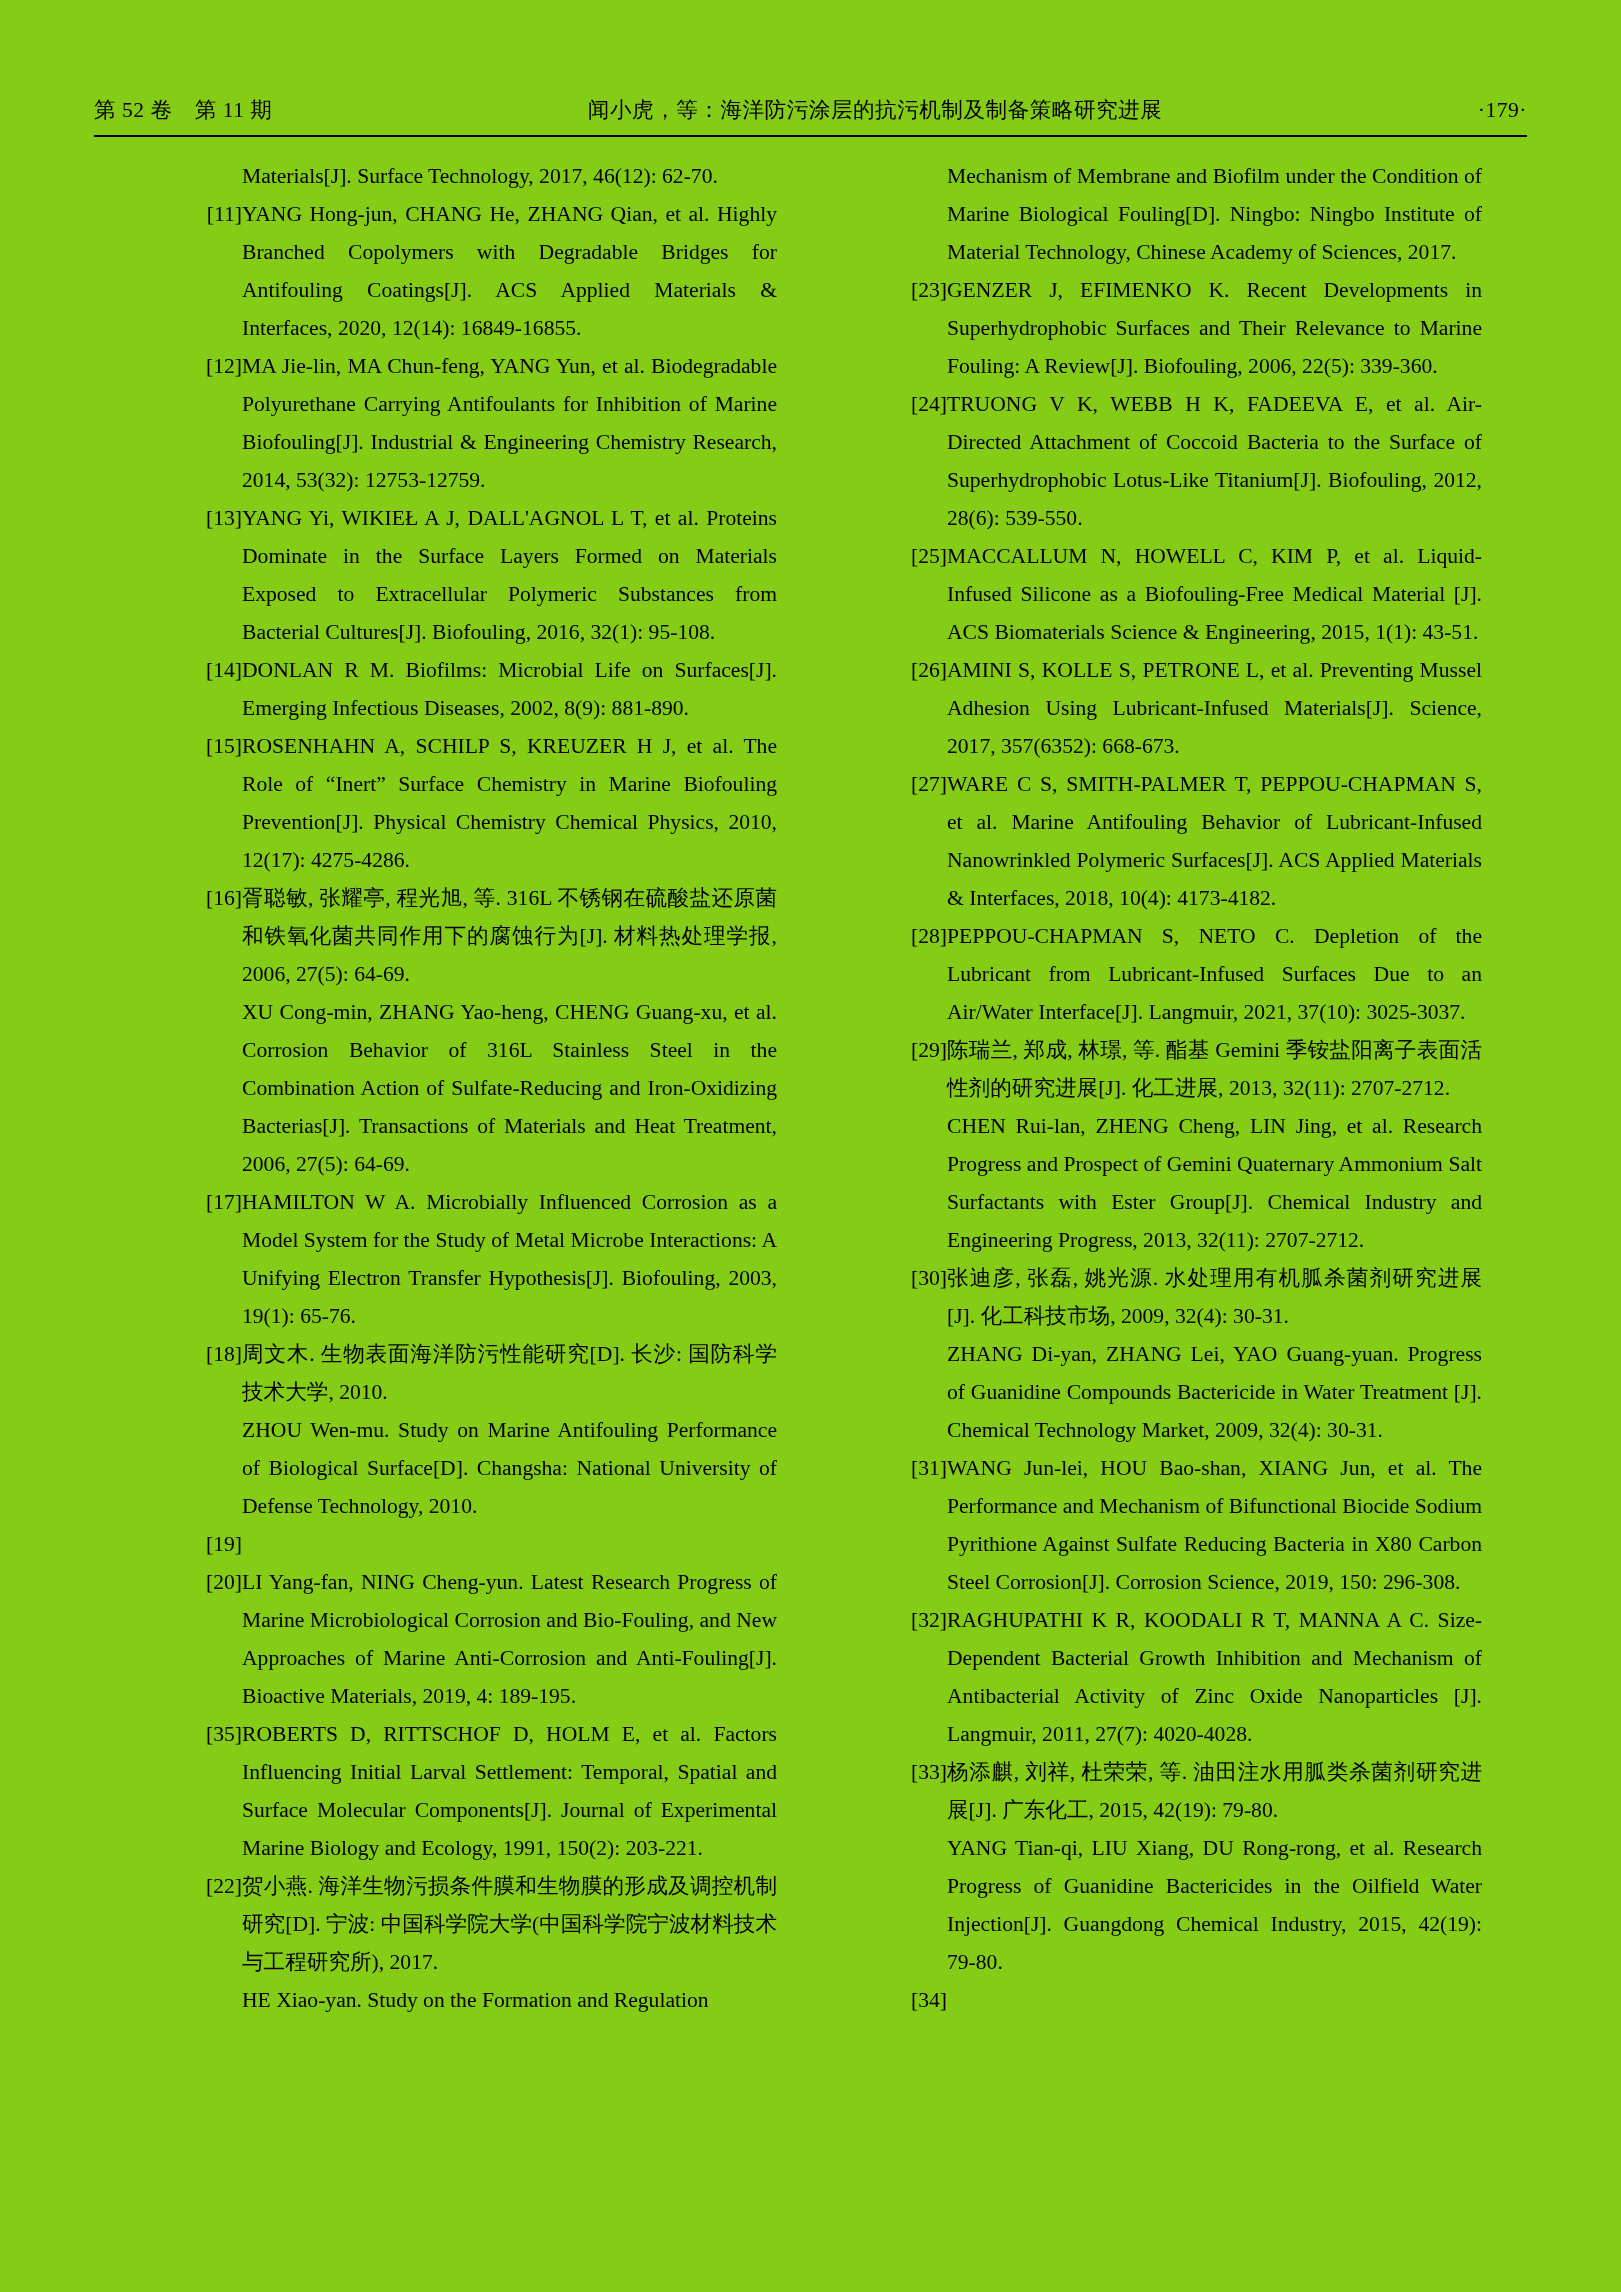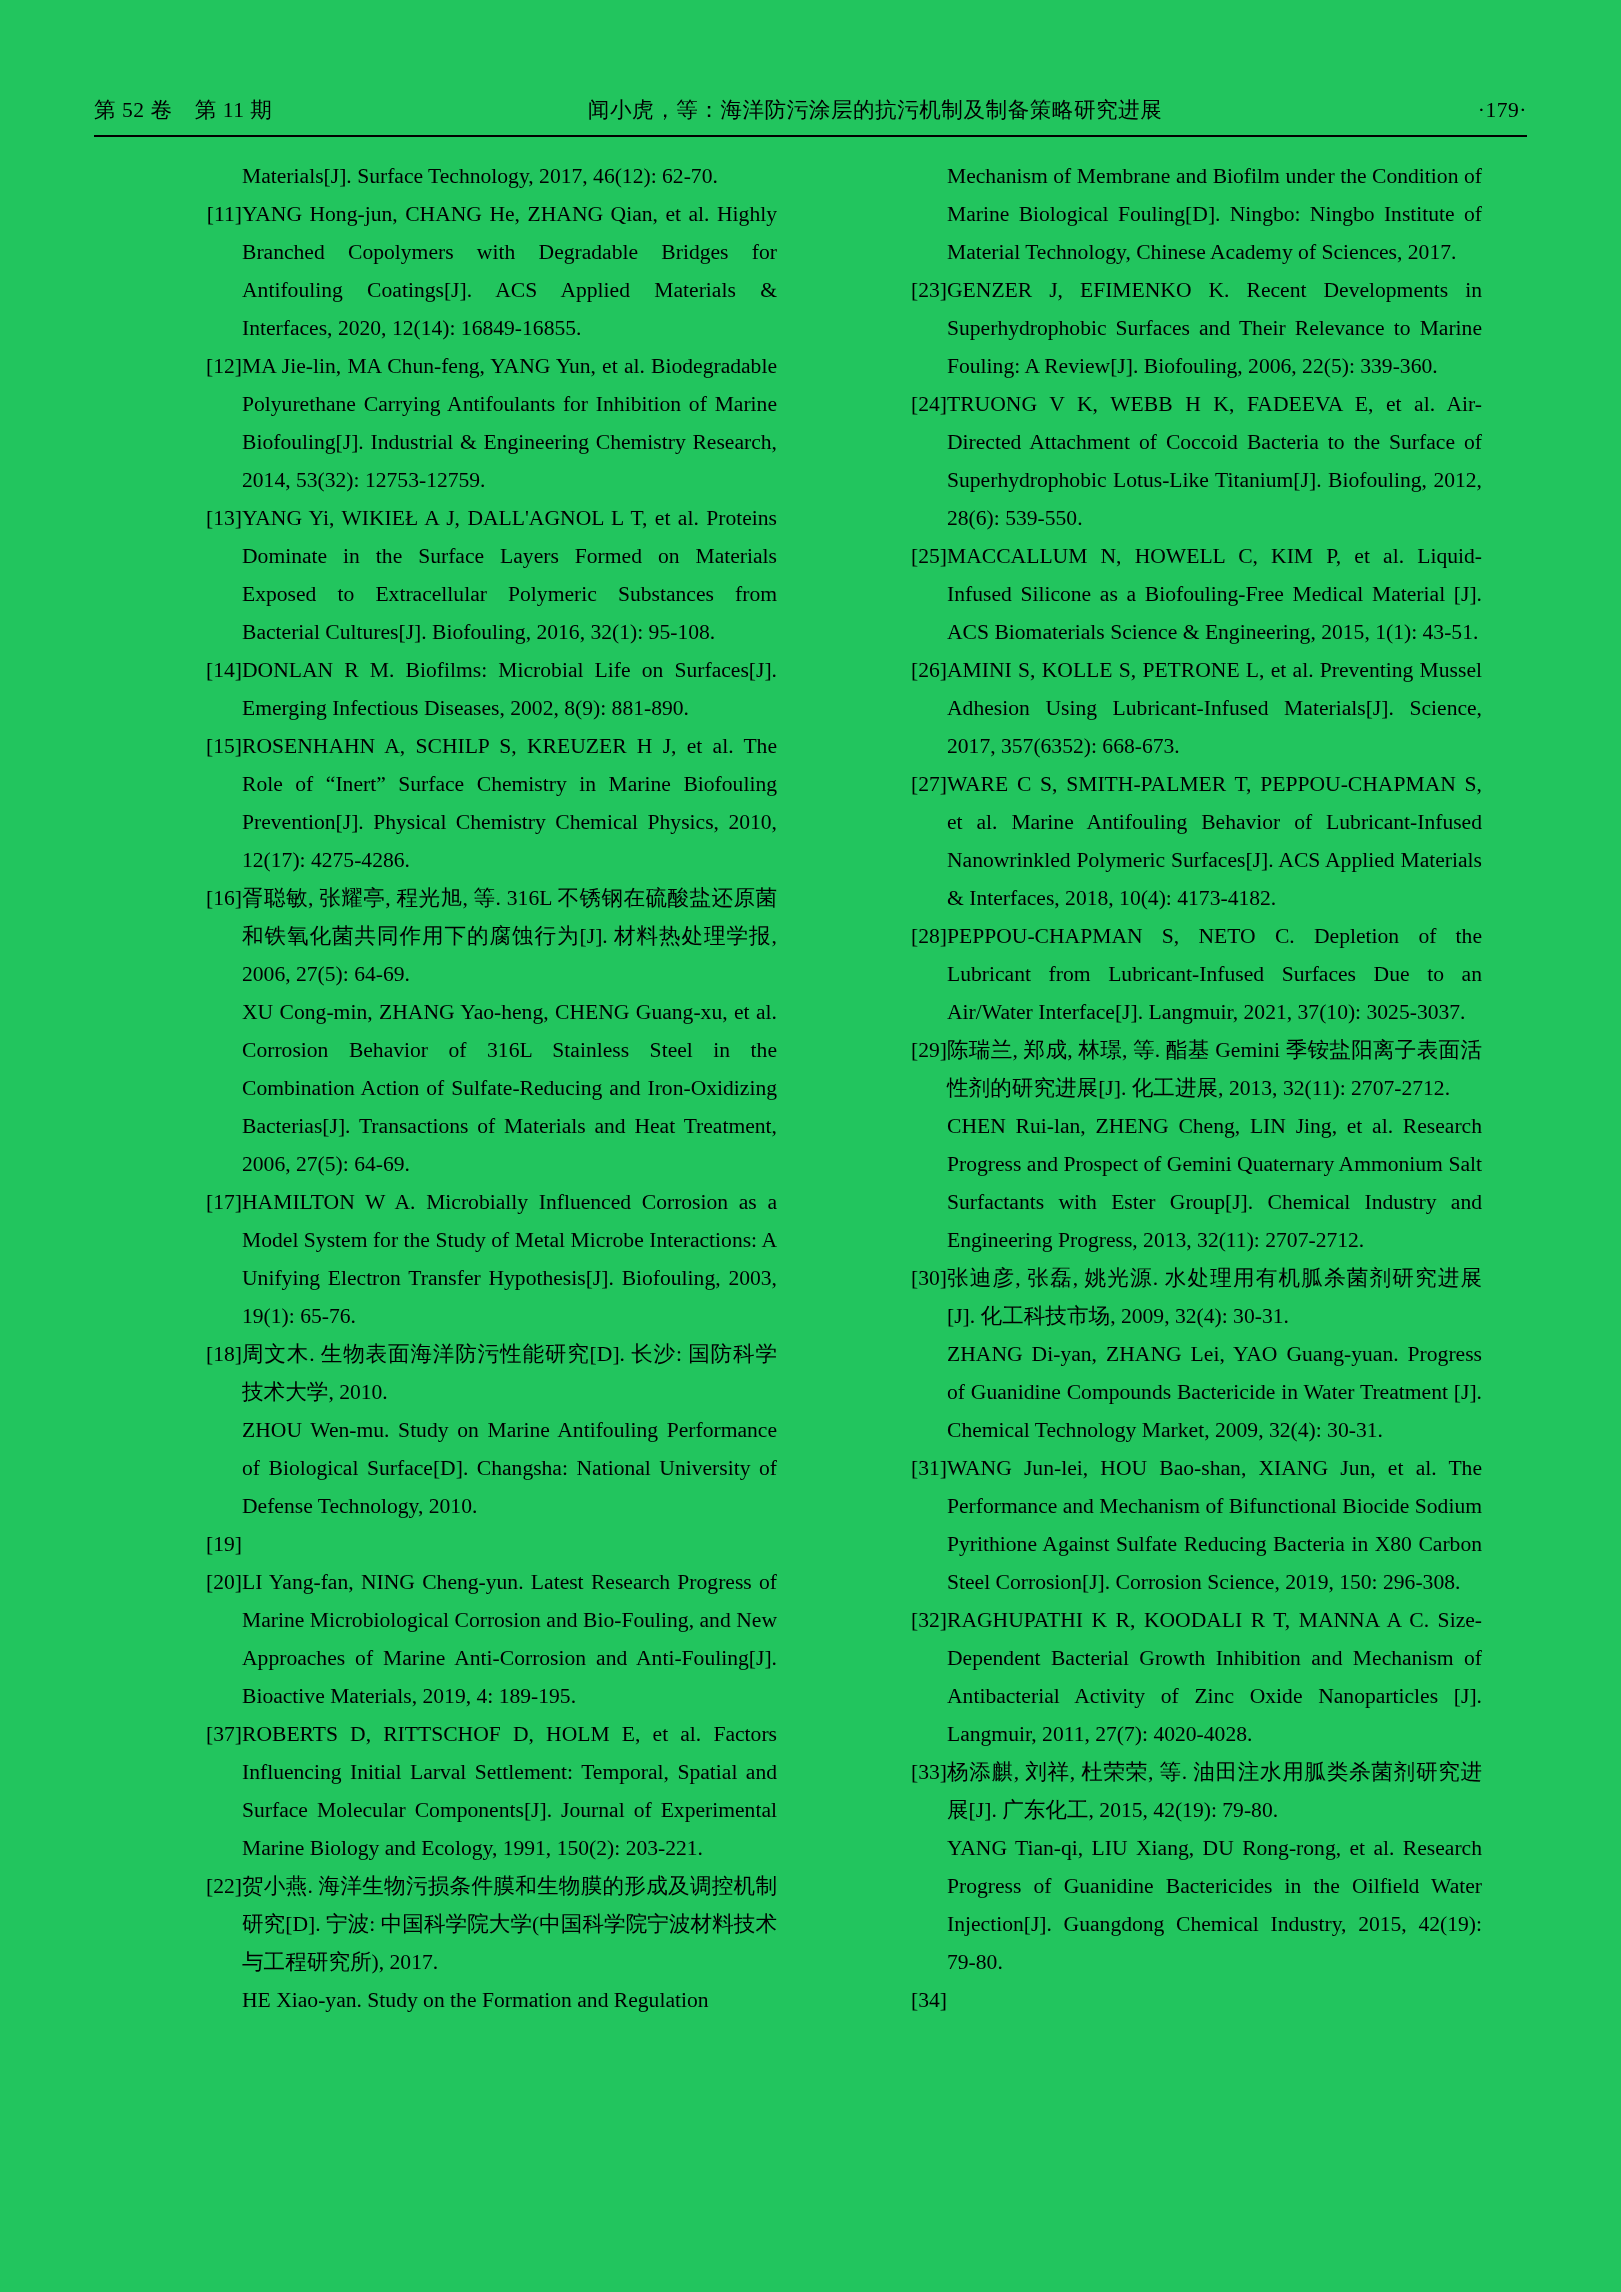--- a/index.html
+++ b/index.html
@@ -1,20 +1,20 @@
 <!DOCTYPE html>
 <html><head>
 <meta charset="utf-8">
 <style>
   html, body { margin: 0; padding: 0; background: #ffffff; }
   .page {
     position: relative;
     width: 1621px;
     height: 2293px;
-    background: #22c55e;
+    background: #84cc16;
     color: #000000;
     font-family: "Liberation Serif", "DejaVu Serif", serif;
     overflow: hidden;
   }
   .header {
     position: absolute;
     left: 94px;
     right: 94px;
     top: 95px;
     display: flex;
@@ -120,21 +120,21 @@
     <span class="ref-text">ZHOU Wen-mu. Study on Marine Antifouling Performance of Biological Surface[D]. Changsha: National University of Defense Technology, 2010.</span>
   </div>
         <div class="ref">
     <span class="ref-label">[19]</span>
   </div>
         <div class="ref">
     <span class="ref-label">[20]</span>
     <span class="ref-text">LI Yang-fan, NING Cheng-yun. Latest Research Progress of Marine Microbiological Corrosion and Bio-Fouling, and New Approaches of Marine Anti-Corrosion and Anti-Fouling[J]. Bioactive Materials, 2019, 4: 189-195.</span>
   </div>
         <div class="ref">
-    <span class="ref-label">[37]</span>
+    <span class="ref-label">[35]</span>
     <span class="ref-text">ROBERTS D, RITTSCHOF D, HOLM E, et al. Factors Influencing Initial Larval Settlement: Temporal, Spatial and Surface Molecular Components[J]. Journal of Experimental Marine Biology and Ecology, 1991, 150(2): 203-221.</span>
   </div>
         <div class="ref">
     <span class="ref-label">[22]</span>
     <span class="ref-text">贺小燕. 海洋生物污损条件膜和生物膜的形成及调控机制研究[D]. 宁波: 中国科学院大学(中国科学院宁波材料技术与工程研究所), 2017.</span>
   </div>
         <div class="ref">
     <span class="ref-label"></span>
     <span class="ref-text">HE Xiao-yan. Study on the Formation and Regulation</span>
   </div>

